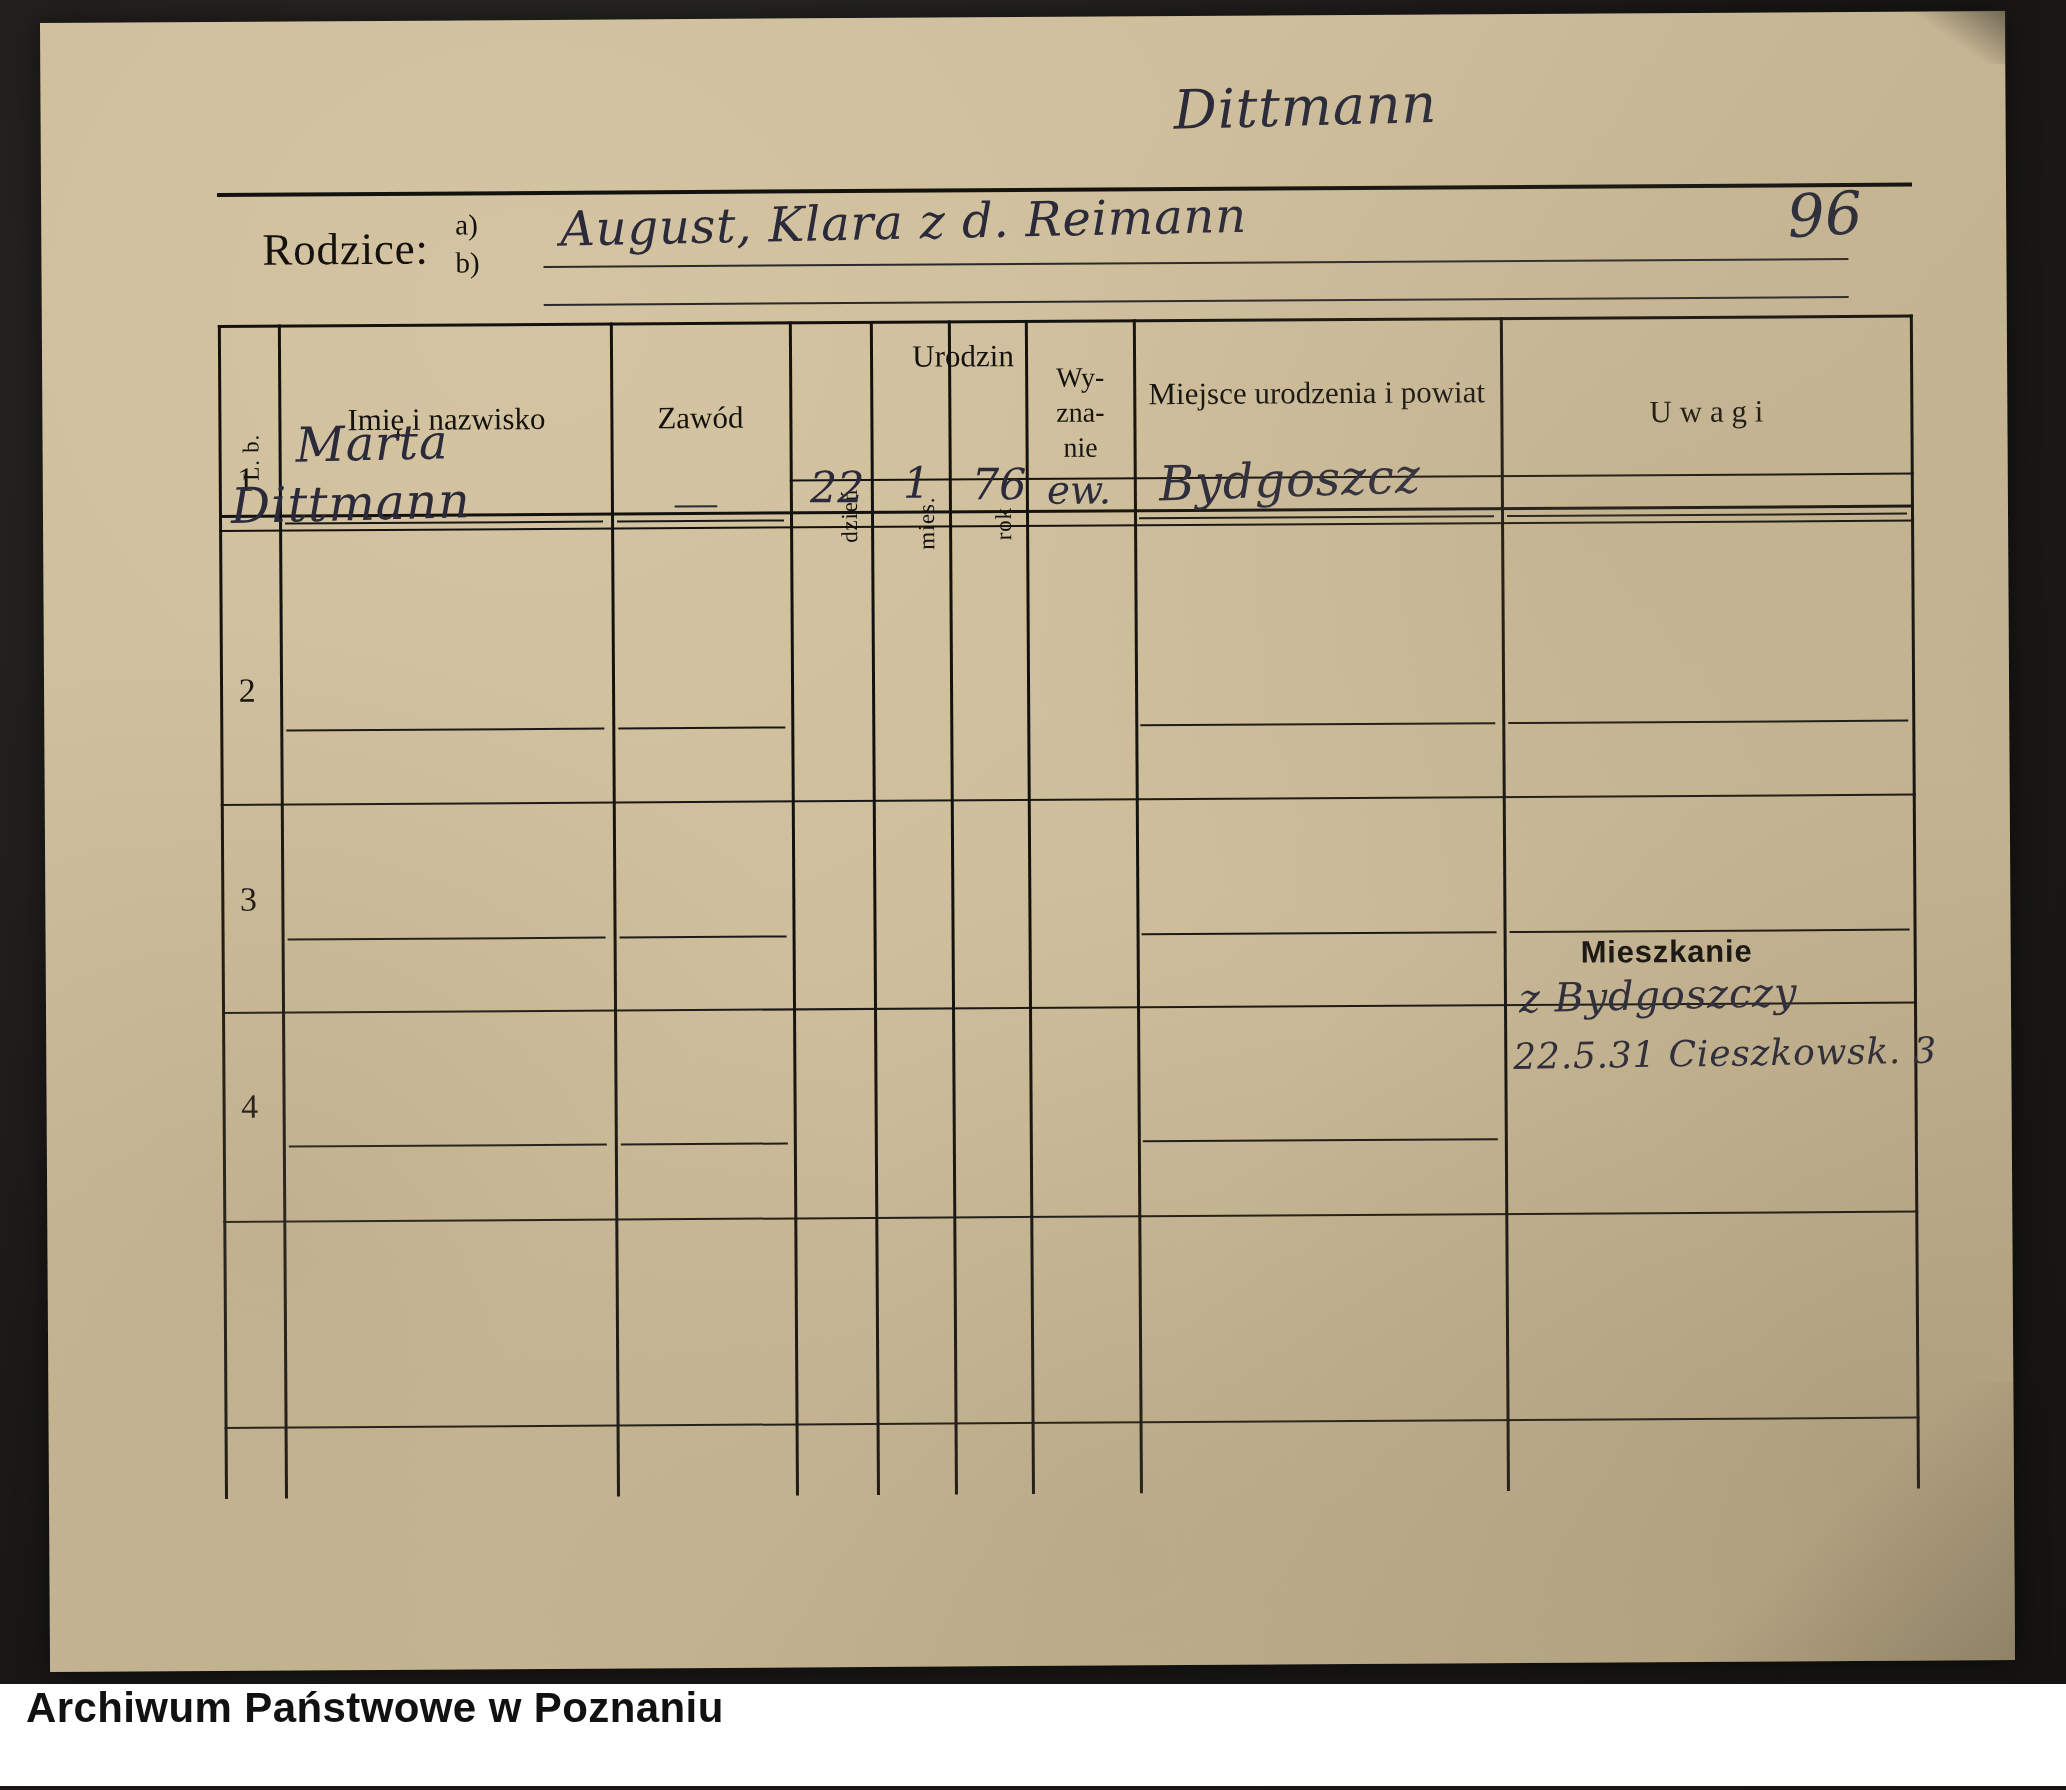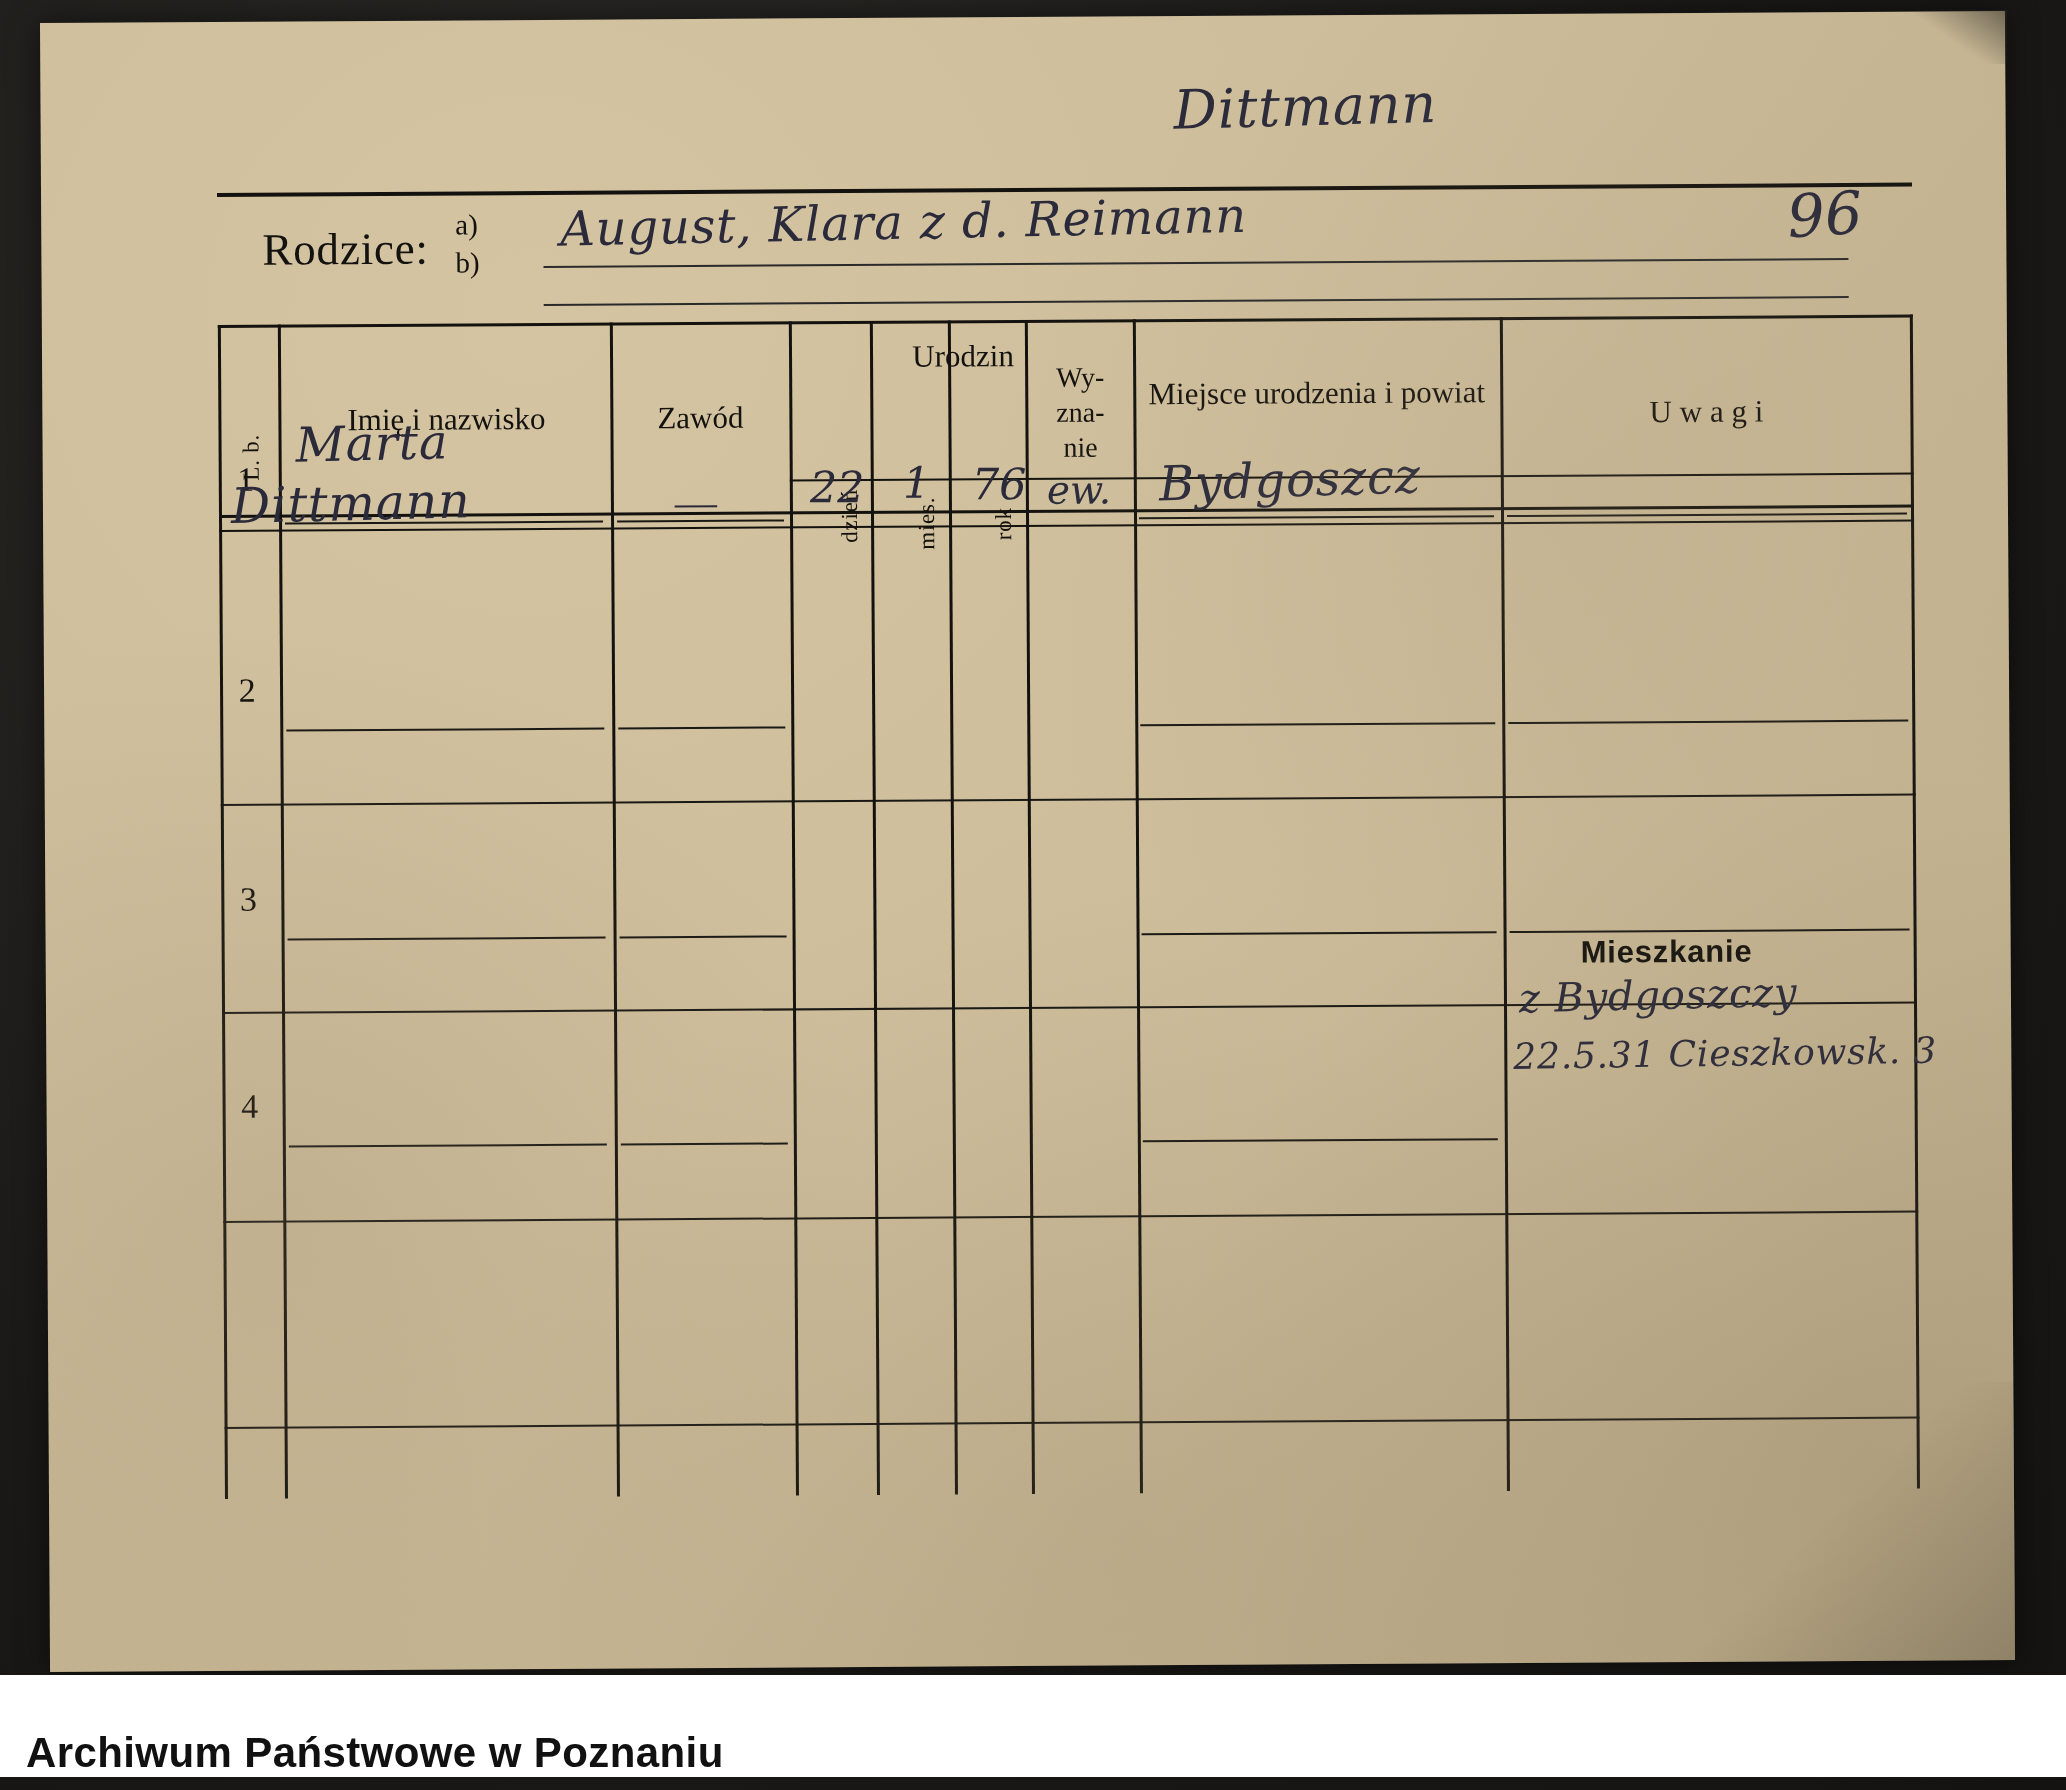--- a/index.html
+++ b/index.html
@@ -230,26 +230,26 @@
   .hw-addr2 {
     position: absolute;
     font-size: 36px;
     transform: rotate(-0.5deg);
   }
 
   
   .footer {
     position: absolute;
     left: 0;
-    bottom: 14px;
+    bottom: 5px;
     width: 2066px;
     height: 102px;
     background: #ffffff;
     display: flex;
-    align-items: flex-end;
+    align-items: flex-start;
   }
   .footer span {
     margin-left: 26px;
     font-family: "Liberation Sans", sans-serif;
     font-weight: bold;
     font-size: 42px;
     color: #111111;
     letter-spacing: 0.4px;
   }
 </style>

